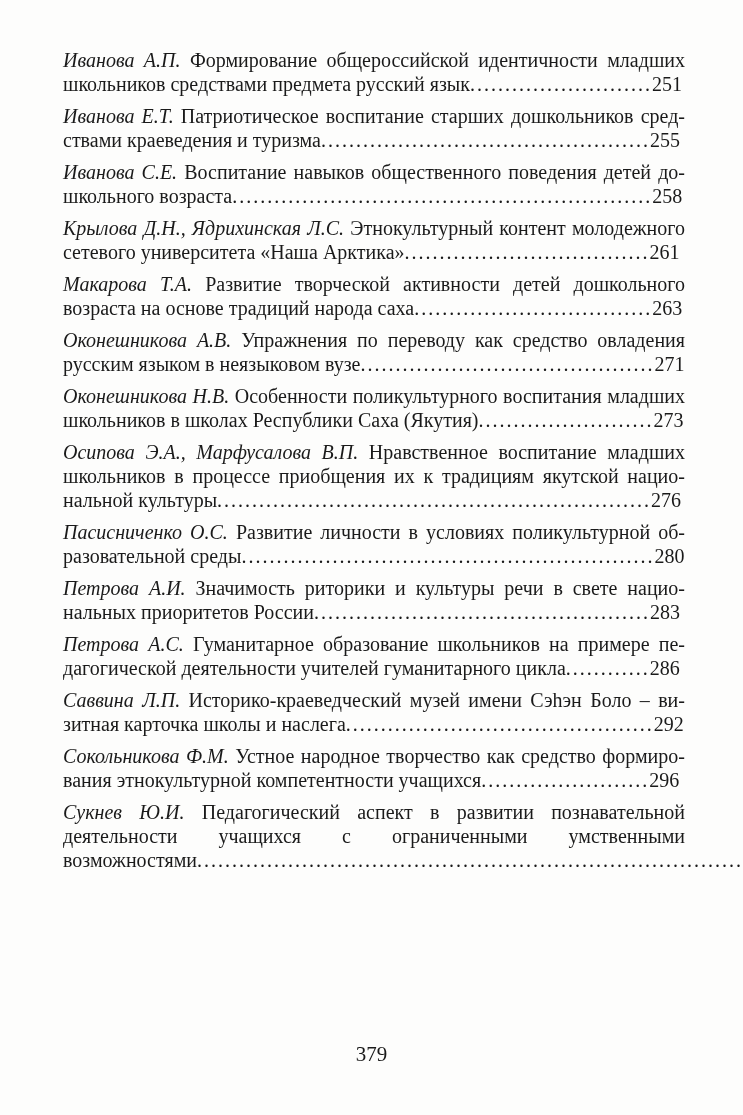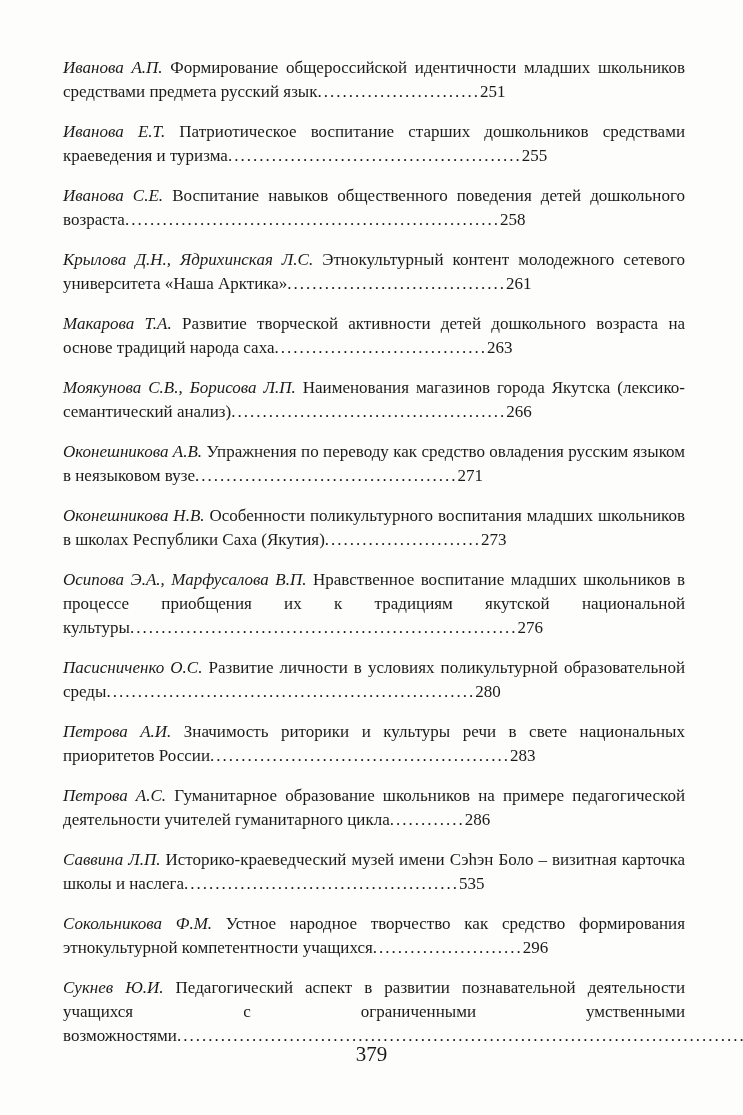--- a/index.html
+++ b/index.html
@@ -20,22 +20,22 @@
     inset: 0;
     background: #fdfdfc;
   }
   .toc {
     position: absolute;
     left: 63px;
     top: 40px;
     width: 622px;
   }
   p.entry {
-    margin: 16px 0 3px 0;
-    font-size: 17px;
+    margin: 8px 0 3px 0;
+    font-size: 20px;
     line-height: 24px;
     text-align: justify;
     hyphens: manual;
     -webkit-hyphens: manual;
   }
   .author {
     font-style: italic;
   }
   .dots {
     letter-spacing: 2px;
@@ -62,37 +62,36 @@
   <p class="entry"><i class="author">Иванова А.П.</i> <span class="title">Формирование общероссийской идентичности младших школьников средствами предмета русский язык</span><span class="dots">..........................</span><span class="pg">251</span></p>
 
   <p class="entry"><i class="author">Иванова Е.Т.</i> <span class="title">Патриотическое воспитание старших дошкольников сред­ствами краеведения и туризма</span><span class="dots">...............................................</span><span class="pg">255</span></p>
 
   <p class="entry"><i class="author">Иванова С.Е.</i> <span class="title">Воспитание навыков общественного поведения детей до­школьного возраста</span><span class="dots">............................................................</span><span class="pg">258</span></p>
 
   <p class="entry"><i class="author">Крылова Д.Н., Ядрихинская Л.С.</i> <span class="title">Этнокультурный контент молодежного сетевого университета «Наша Арктика»</span><span class="dots">...................................</span><span class="pg">261</span></p>
 
   <p class="entry"><i class="author">Макарова Т.А.</i> <span class="title">Развитие творческой активности детей дошкольного возраста на основе традиций народа саха</span><span class="dots">..................................</span><span class="pg">263</span></p>
 
-  <p class="entry"><i class="author">Моякунова С.В., Борисова Л.П.</i> <span class="title">Наименования магазинов города Якут­ска (лексико-семантический анализ)</span><span class="dots">............................................</span><span class="pg">266</span></p>
 
 
   <p class="entry"><i class="author">Оконешникова А.В.</i> <span class="title">Упражнения по переводу как средство овладения русским языком в неязыковом вузе</span><span class="dots">..........................................</span><span class="pg">271</span></p>
 
   <p class="entry"><i class="author">Оконешникова Н.В.</i> <span class="title">Особенности поликультурного воспитания млад­ших школьников в школах Республики Саха (Якутия)</span><span class="dots">.........................</span><span class="pg">273</span></p>
 
   <p class="entry"><i class="author">Осипова Э.А., Марфусалова В.П.</i> <span class="title">Нравственное воспитание младших школьников в процессе приобщения их к традициям якутской нацио­нальной культуры</span><span class="dots">..............................................................</span><span class="pg">276</span></p>
 
 
   <p class="entry"><i class="author">Пасисниченко О.С.</i> <span class="title">Развитие личности в условиях поликультурной об­разовательной среды</span><span class="dots">...........................................................</span><span class="pg">280</span></p>
 
   <p class="entry"><i class="author">Петрова А.И.</i> <span class="title">Значимость риторики и культуры речи в свете нацио­нальных приоритетов России</span><span class="dots">................................................</span><span class="pg">283</span></p>
 
   <p class="entry"><i class="author">Петрова А.С.</i> <span class="title">Гуманитарное образование школьников на примере пе­дагогической деятельности учителей гуманитарного цикла</span><span class="dots">............</span><span class="pg">286</span></p>
 
 
-  <p class="entry"><i class="author">Саввина Л.П.</i> <span class="title">Историко-краеведческий музей имени Сэhэн Боло – ви­зитная карточка школы и наслега</span><span class="dots">............................................</span><span class="pg">535</span></p>
+  <p class="entry"><i class="author">Саввина Л.П.</i> <span class="title">Историко-краеведческий музей имени Сэhэн Боло – ви­зитная карточка школы и наслега</span><span class="dots">............................................</span><span class="pg">292</span></p>
 
   <p class="entry"><i class="author">Сокольникова Ф.М.</i> <span class="title">Устное народное творчество как средство формиро­вания этнокультурной компетентности учащихся</span><span class="dots">........................</span><span class="pg">296</span></p>
 
   <p class="entry"><i class="author">Сукнев Ю.И.</i> <span class="title">Педагогический аспект в развитии познавательной деятель­ности учащихся с ограниченными умственными возможностями</span><span class="dots">............................................................................................................................................................................................................................................................................................................</span></p>
 </div>
   <div class="folio">379</div>
 </div>
 
 </body></html>

